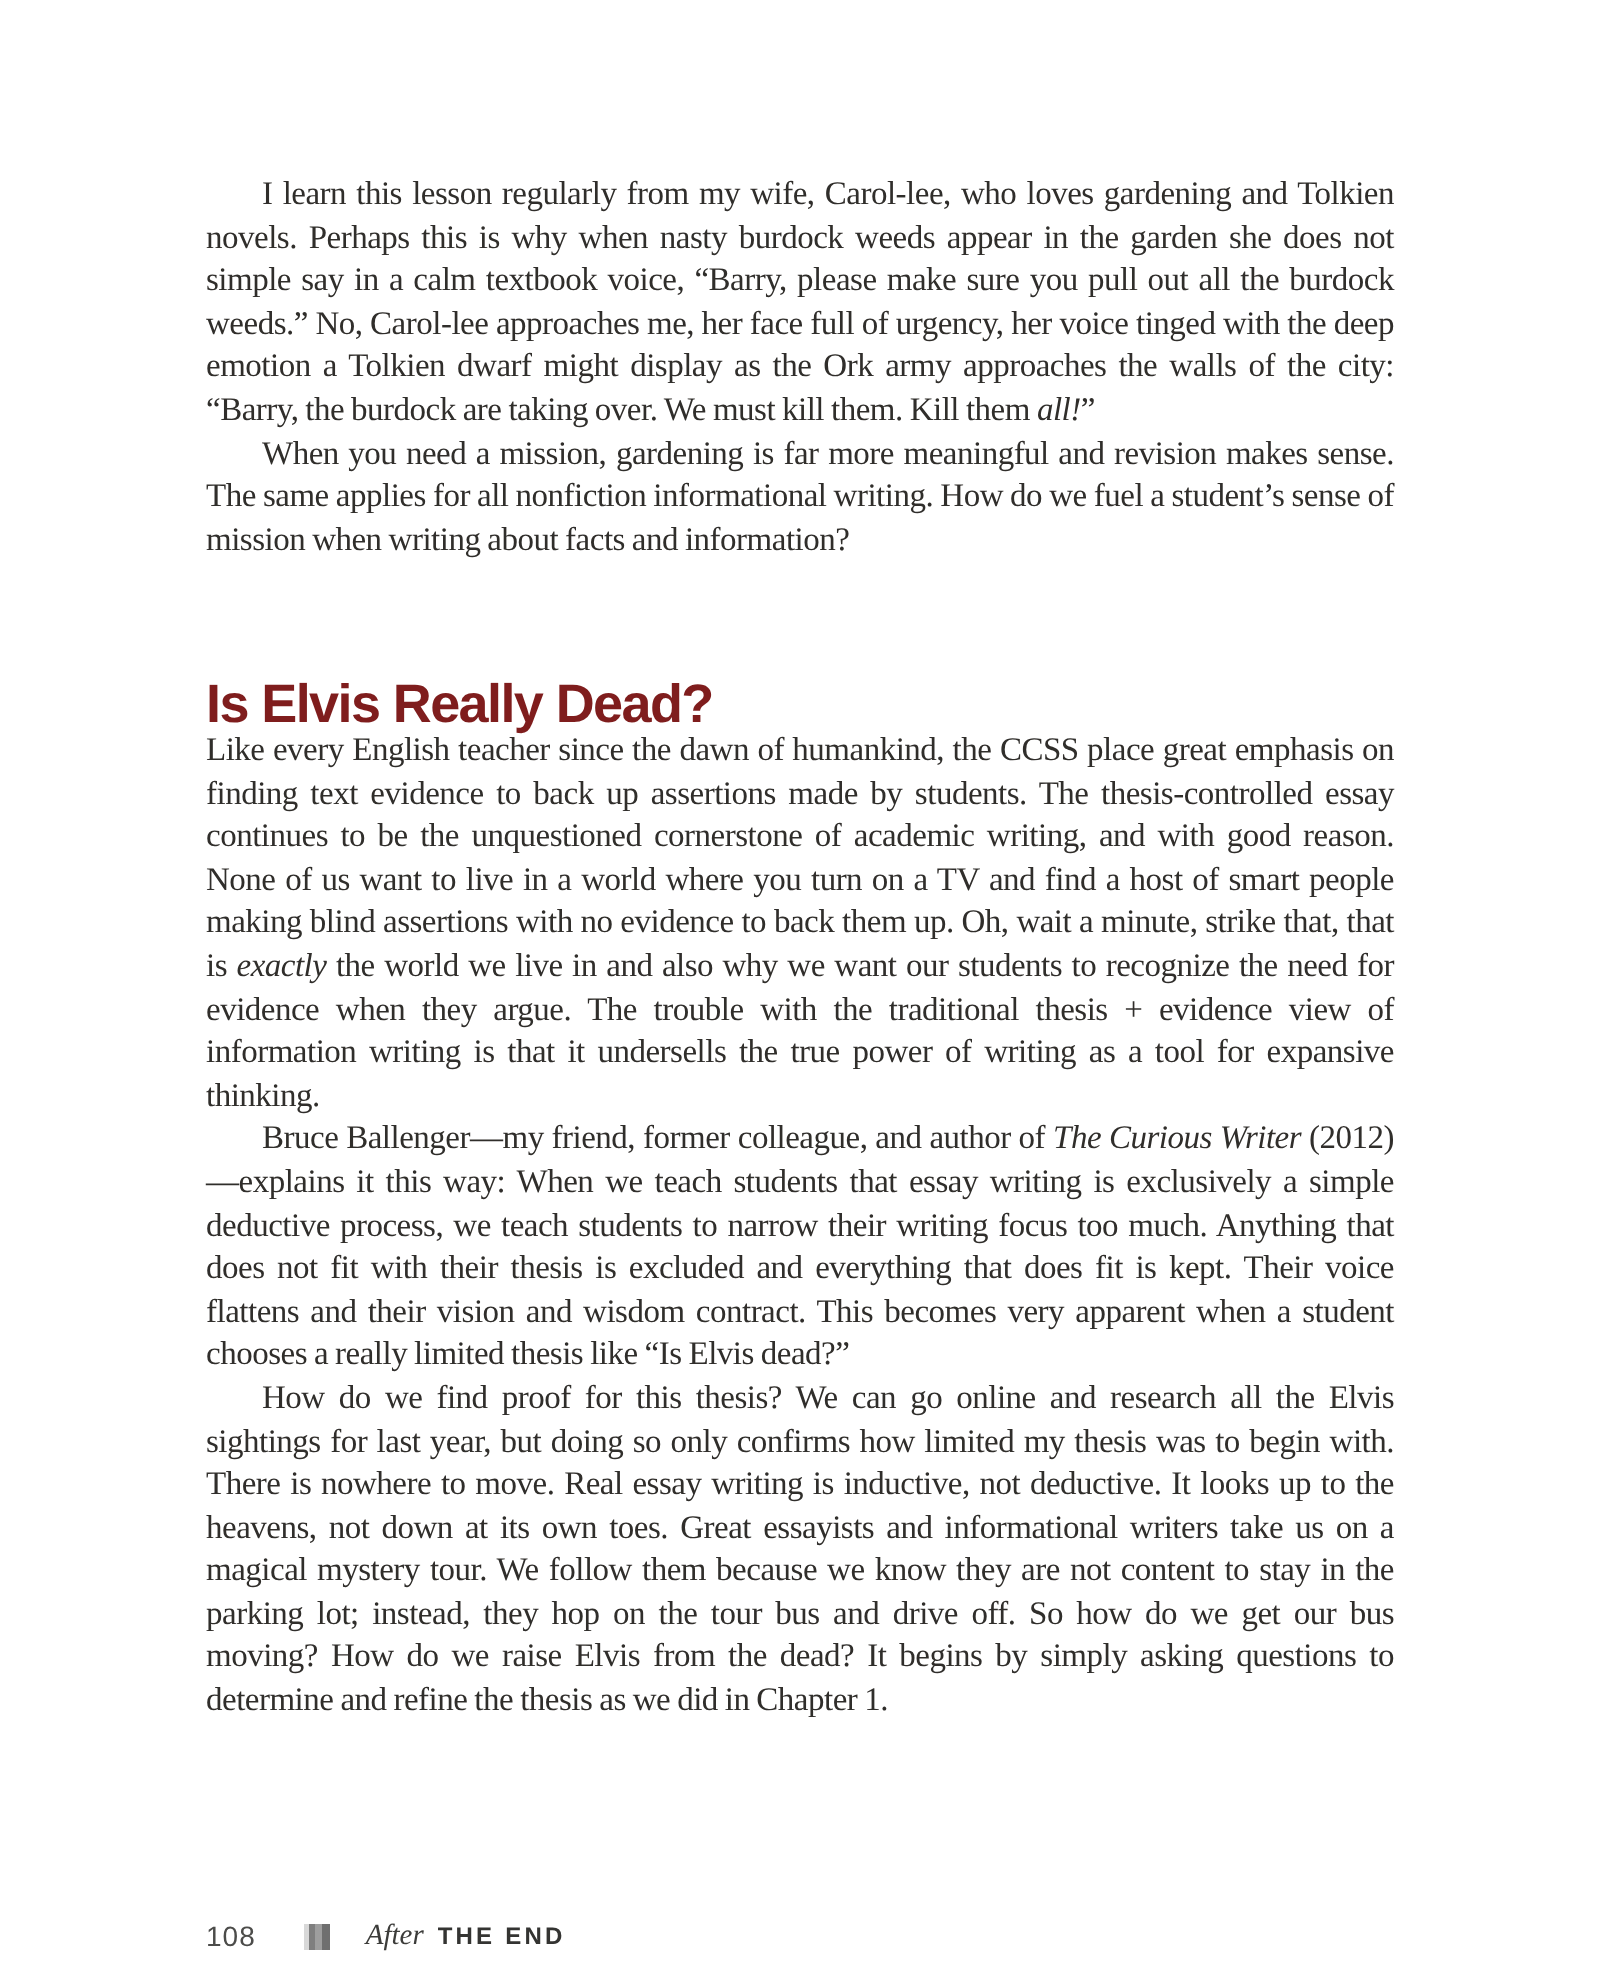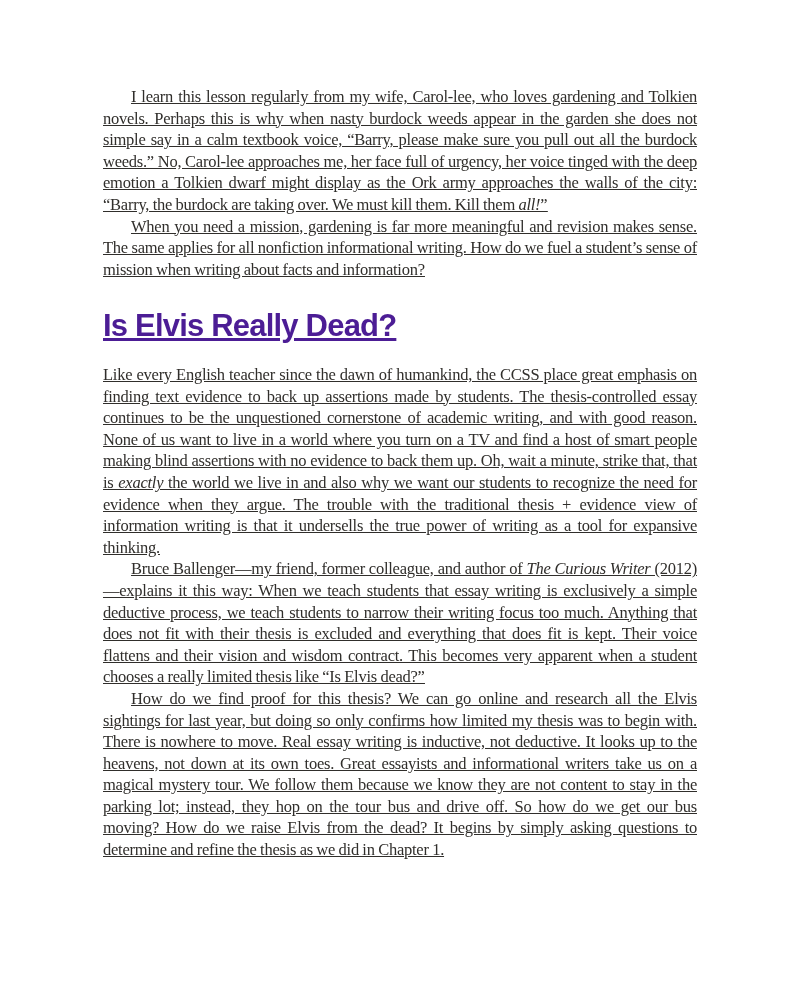--- a/index.html
+++ b/index.html
@@ -1,15 +1,15 @@
 <!DOCTYPE html>
 <html><head>
 <meta charset="utf-8">
 <style>
-  * { margin: 0; padding: 0; box-sizing: border-box; text-decoration: underline; }
+  * { margin: 0; padding: 0; box-sizing: border-box; }
   html, body { background: #e8e8e8; }
   .page {
     position: relative;
     width: 808px;
     height: 983px;
     background: #ffffff;
     overflow: hidden;
     font-family: "Liberation Serif", serif;
   }
   .text-col {
@@ -27,26 +27,26 @@
     text-align: justify;
     letter-spacing: -0.25px;
     word-spacing: -0.4px;
     color: #302e2b;
   }
   .body-para.indent { text-indent: 28px; }
   .body-para .italic { font-style: italic; }
   .section-heading {
     position: absolute;
     left: 103px;
-    top: 308px;
+    top: 334px;
     font-family: "Liberation Sans", sans-serif;
     font-weight: bold;
-    font-size: 31px;
+    font-size: 27px;
     letter-spacing: -0.8px;
-    color: #4c1d95;
+    color: #7f1d1d;
     line-height: 36px;
   }
   .footer {
     position: absolute;
     left: 103px;
     top: 959px;
     display: flex;
     align-items: center;
     height: 18px;
   }
@@ -93,14 +93,20 @@
     </div>
 
   <h1 class="section-heading">Is Elvis Really Dead?</h1>
 
   <div class="text-col section-block">
       <p class="body-para"><span class="">Like every English teacher since the dawn of humankind, the CCSS place great emphasis on finding text evidence to back up assertions made by students. The thesis-controlled essay continues to be the unquestioned cornerstone of academic writing, and with good reason. None of us want to live in a world where you turn on a TV and find a host of smart people making blind assertions with no evidence to back them up. Oh, wait a minute, strike that, that is </span><span class="italic">exactly</span><span class=""> the world we live in and also why we want our students to recognize the need for evidence when they argue. The trouble with the traditional thesis + evidence view of information writing is that it undersells the true power of writing as a tool for expansive thinking.</span></p>
       <p class="body-para indent"><span class="">Bruce Ballenger—my friend, former colleague, and author of </span><span class="italic">The Curious Writer</span><span class=""> (2012)—explains it this way: When we teach students that essay writing is exclusively a simple deductive process, we teach students to narrow their writing focus too much. Anything that does not fit with their thesis is excluded and everything that does fit is kept. Their voice flattens and their vision and wisdom contract. This becomes very apparent when a student chooses a really limited thesis like “Is Elvis dead?”</span></p>
       <p class="body-para indent"><span class="">How do we find proof for this thesis? We can go online and research all the Elvis sightings for last year, but doing so only confirms how limited my thesis was to begin with. There is nowhere to move. Real essay writing is inductive, not deductive. It looks up to the heavens, not down at its own toes. Great essayists and informational writers take us on a magical mystery tour. We follow them because we know they are not content to stay in the parking lot; instead, they hop on the tour bus and drive off. So how do we get our bus moving? How do we raise Elvis from the dead? It begins by simply asking questions to determine and refine the thesis as we did in Chapter 1.</span></p>
     </div>
 
+  <div class="footer">
+    <span class="page-number">108</span>
+    <span class="footer-icon"></span>
+    <span class="chapter-label">After</span>
+    <span class="book-title">THE END</span>
+  </div>
 
 </div>
 
 </body></html>

